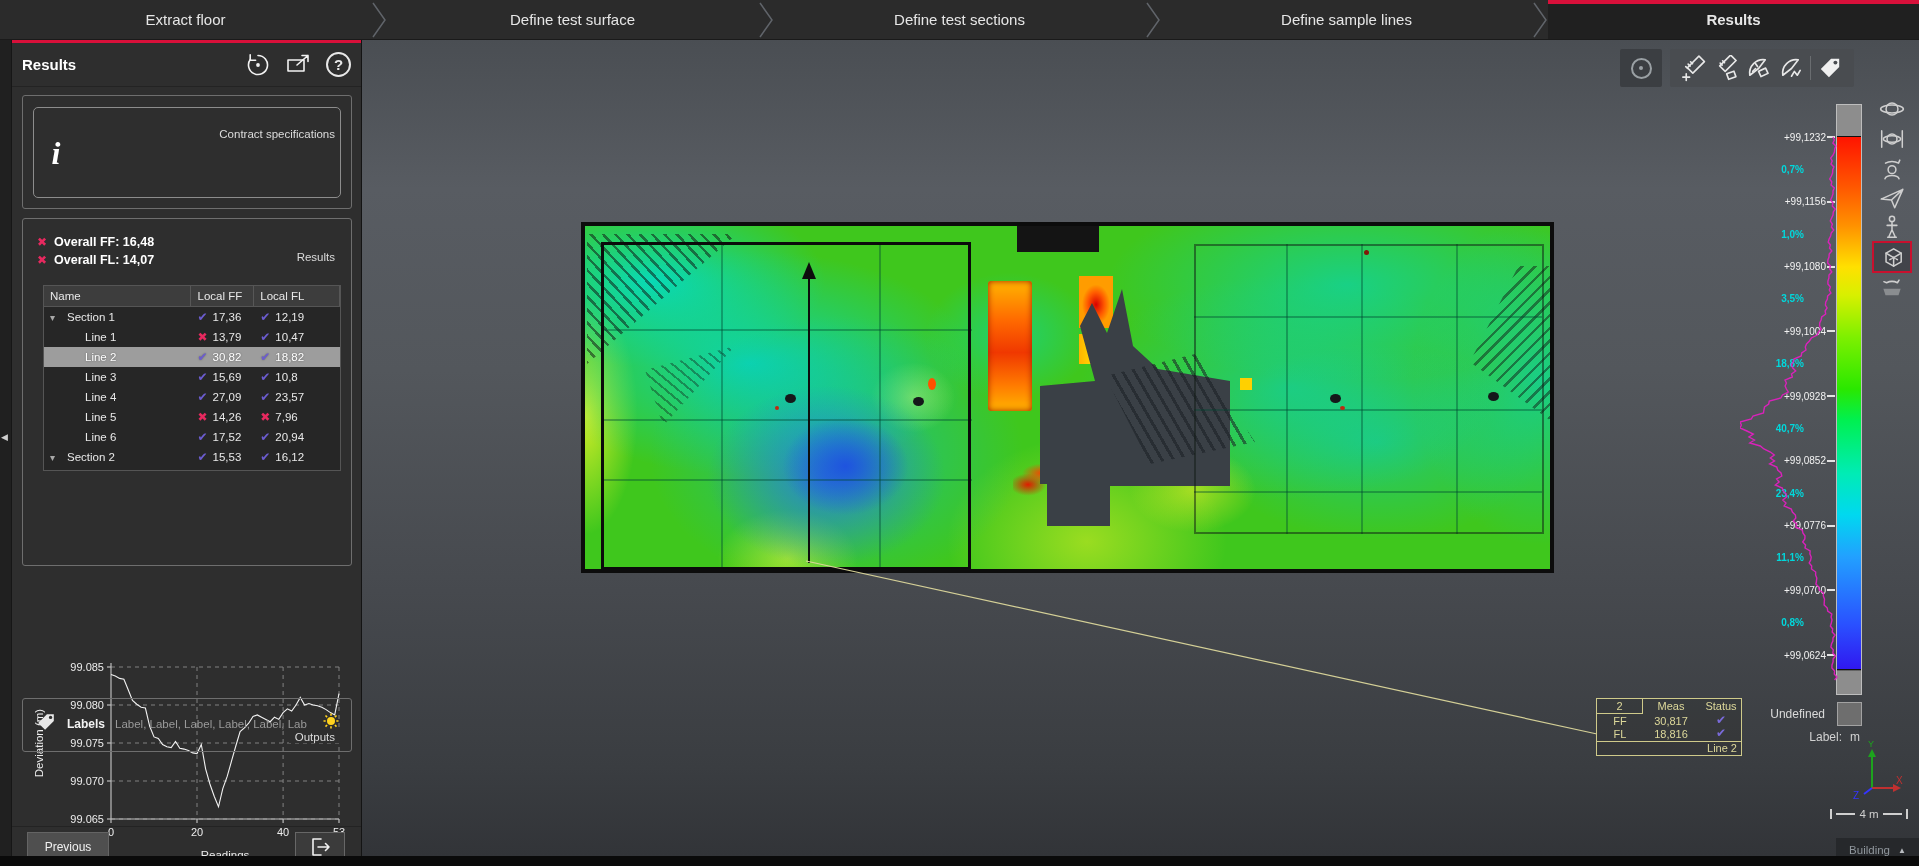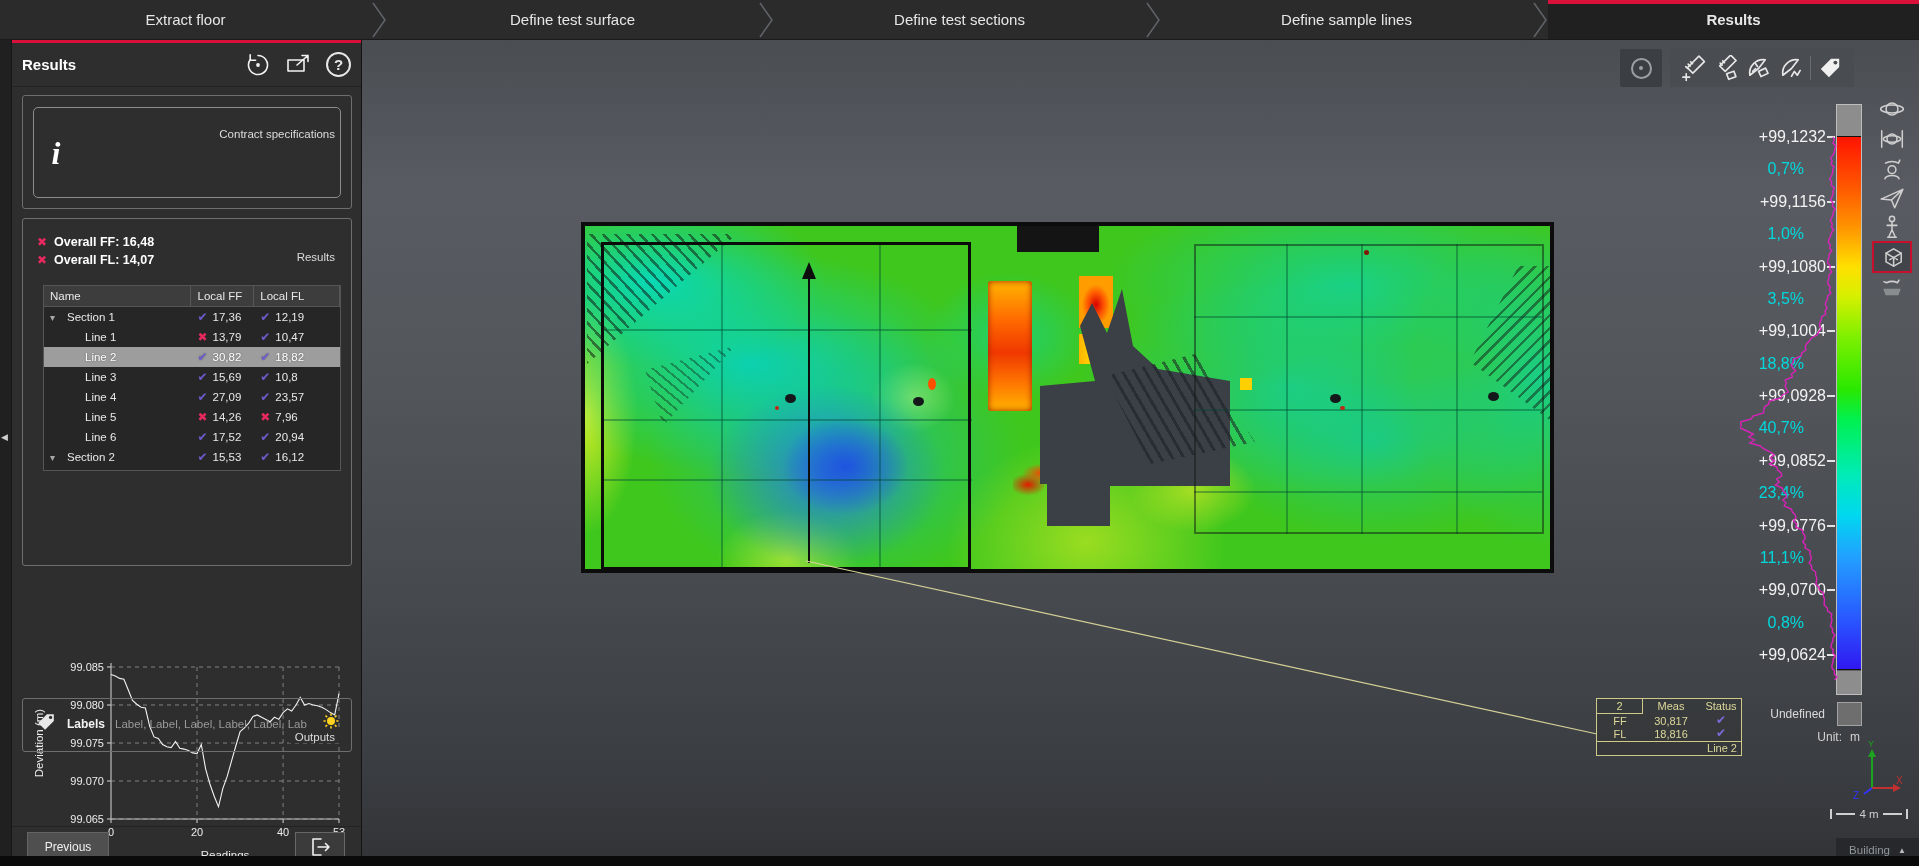--- a/index.html
+++ b/index.html
@@ -93,23 +93,23 @@
 
   
   .colorbar{position:absolute;left:1474px;top:64px;width:26px;height:591px;border:1px solid #bdbdbd;background:
     linear-gradient(180deg,
       #8d8d8d 0, #8d8d8d 31px, #111 31px, #111 32px,
       #ff1400 32px, #ff5a00 84px, #ff9000 120px, #ffe000 162px, #d8f000 190px,
       #7ef000 232px, #2ae800 284px, #00f050 315px, #00ecb4 368px, #00d8f0 410px,
       #22a0ff 452px, #2a50ff 520px, #3018f0 564px, #101010 564.5px,
       #8d8d8d 566px, #8d8d8d 100%);}
   .scale-labels{position:absolute;left:1352px;top:81px;width:112px;height:552px;}
-  .srow{position:absolute;right:0;height:32px;display:flex;align-items:center;justify-content:flex-end;width:112px;font-size:16px;}
+  .srow{position:absolute;right:0;height:32px;display:flex;align-items:center;justify-content:flex-end;width:112px;font-size:10px;}
   .srow.value{color:#f2f2f2;}
-  .srow.percent{color:var(--cyan);padding-right:22px;}
+  .srow.percent{color:var(--cyan);padding-right:22px;font-weight:bold;}
   .srow.value::after{content:"";position:absolute;right:-9px;width:8px;height:2px;background:#e2e2e2;}
   .hist-svg{position:absolute;left:1378px;top:70px;pointer-events:none;}
 
   .undef-row{position:absolute;left:1330px;top:662px;width:170px;display:flex;align-items:center;justify-content:flex-end;gap:12px;}
   .undef-label{color:#dadada;font-size:12px;}
   .undef-swatch{width:25px;height:24px;background:#6e6e6e;border:1px solid #a2a2a2;cursor:pointer;}
   .unit-row{position:absolute;left:1380px;top:690px;width:118px;text-align:right;color:#d2d2d2;font-size:12px;}
   .unit-row span{margin-left:8px;}
 
   .gizmo{position:absolute;left:1478px;top:698px;}
@@ -660,21 +660,21 @@
       </div>
     <svg class="hist-svg" id="hist" width="102" height="590">
         <polyline points="93.0,27 94.4,30 92.9,33 95.8,36 94.7,39 94.4,42 93.1,45 90.7,48 92.2,51 91.0,54 93.9,57 92.7,60 92.6,63 91.4,66 89.7,69 91.8,72 91.1,75 94.3,78 93.0,81 93.0,84 91.9,87 90.6,90 93.0,93 92.3,96 95.2,99 93.3,102 93.0,105 91.6,108 90.3,111 92.4,114 91.4,117 93.7,120 91.2,123 90.6,126 89.1,129 88.2,132 90.4,135 89.5,138 91.8,141 89.2,144 89.0,147 87.9,150 87.7,153 90.4,156 89.7,159 91.8,162 89.0,165 88.9,168 87.9,171 87.9,174 90.4,177 89.3,180 90.9,183 87.6,186 87.4,189 85.8,192 85.4,195 87.1,198 85.1,201 85.7,204 81.7,207 81.1,210 79.7,213 79.6,216 81.2,219 78.5,222 77.2,225 71.4,228 69.4,231 66.5,234 65.3,237 66.0,240 61.7,243 61.2,246 53.9,249 53.2,252 51.3,255 52.8,258 55.7,261 51.5,264 52.3,267 45.0,270 46.4,273 45.1,276 46.4,279 48.3,282 42.5,285 40.8,288 29.3,291 28.7,294 24.5,297 23.9,300 23.5,303 13.0,306 11.3,309 0.0,312 1.4,315 0.0,318 6.9,321 13.3,324 8.9,327 14.5,330 9.8,333 20.3,336 23.9,339 30.4,342 34.3,345 30.3,348 34.5,351 29.6,354 36.8,357 37.7,360 41.0,363 41.8,366 36.6,369 39.1,372 35.3,375 42.3,378 43.2,381 46.2,384 46.6,387 42.8,390 46.0,393 44.1,396 51.3,399 52.4,402 55.4,405 55.8,408 53.3,411 56.7,414 55.8,417 62.3,420 62.9,423 65.0,426 64.8,429 62.7,432 65.6,435 65.0,438 70.1,441 69.9,444 71.2,447 70.7,450 69.2,453 71.7,456 71.5,459 75.7,462 75.6,465 76.8,468 76.5,471 75.9,474 78.8,477 79.2,480 83.5,483 83.3,486 84.5,489 84.3,492 84.1,495 87.3,498 87.7,501 91.8,504 91.1,507 92.0,510 91.3,513 90.4,516 92.7,519 92.2,522 95.0,525 93.0,528 92.9,531 91.5,534 90.9,537 93.3,540 92.8,543 95.4,546 93.1,549 93.1,552 92.0,555 91.9,558 94.6,561 94.3,564 96.9,567 94.6,570" fill="none" stroke="#e020c0" stroke-width="1.4" opacity="0.95"></polyline>
       </svg>
 
     <div class="undef-row">
       <span class="undef-label">Undefined</span>
       <div class="undef-swatch"></div>
     </div>
     <div class="unit-row">
-      <span>Unit:</span><span>m</span>
+      <span>Label:</span><span>m</span>
     </div>
 
     <div class="gizmo">
       <svg width="64" height="66" viewBox="0 0 64 66">
         <line x1="32" y1="50" x2="32" y2="17" stroke="#1da31d" stroke-width="2"></line>
         <path d="M32 11 l-4 8 h8 z" fill="#1da31d"></path>
         <line x1="32" y1="50" x2="55" y2="50" stroke="#c03030" stroke-width="2"></line>
         <path d="M61 50 l-8 -4 v8 z" fill="#c03030"></path>
         <line x1="32" y1="50" x2="24" y2="56" stroke="#3535ff" stroke-width="2"></line>
         <text x="28" y="9" fill="#1da31d" font-size="9">Y</text>

